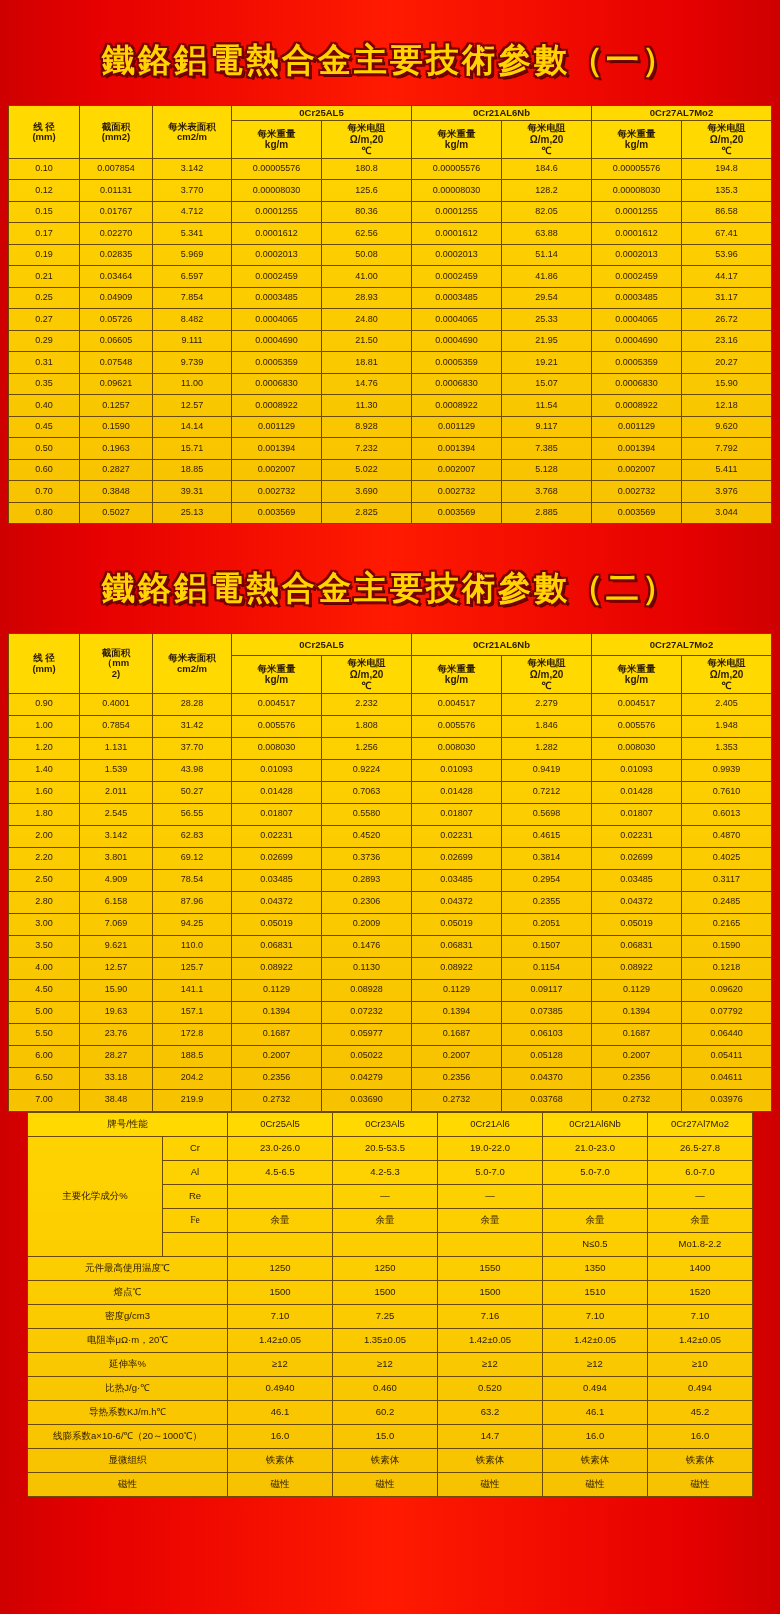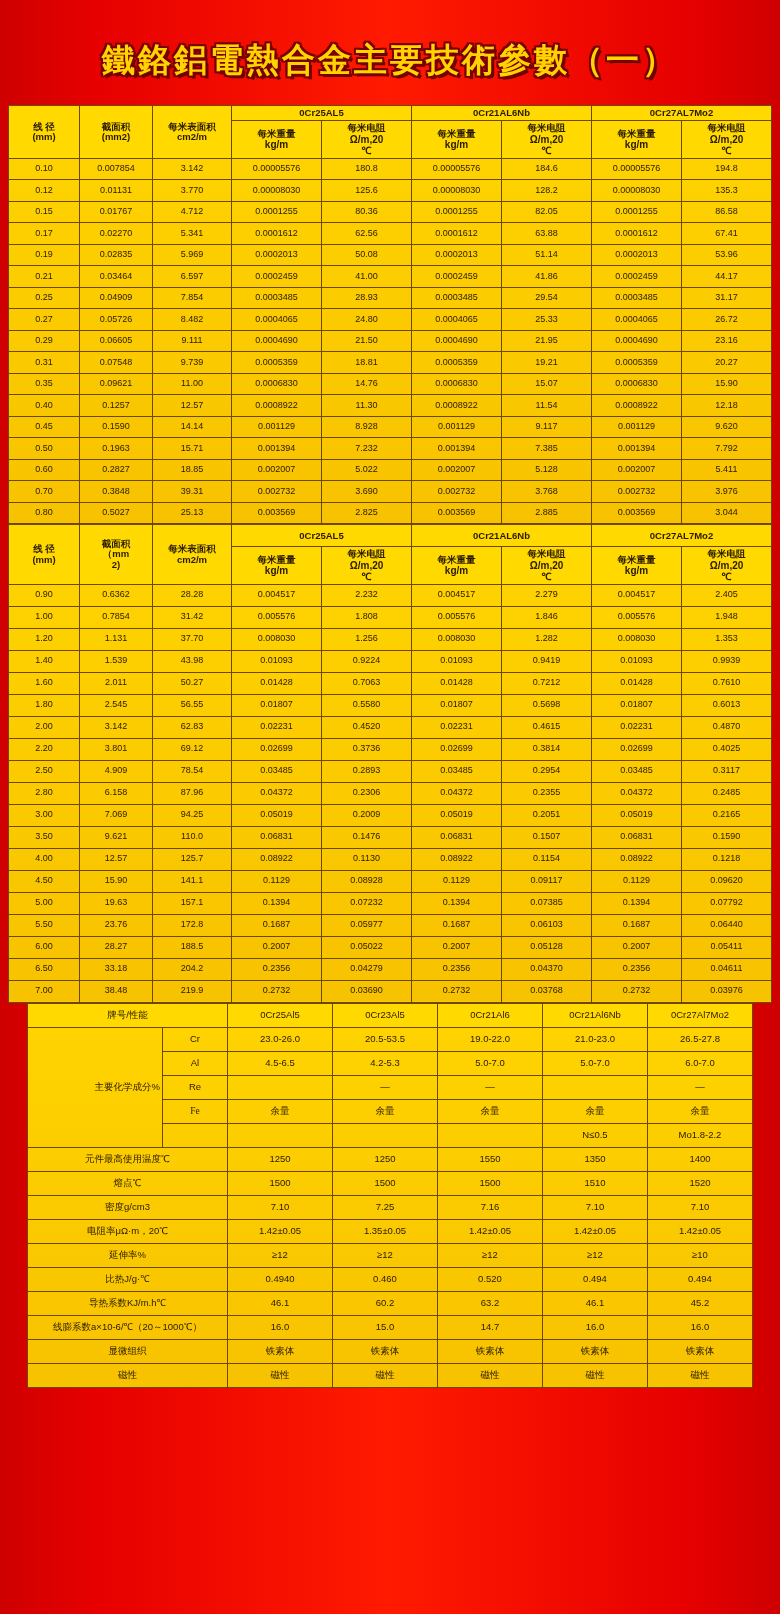--- a/index.html
+++ b/index.html
@@ -299,20 +299,21 @@
             <td class="num">2.825</td>
             <td class="num">0.003569</td>
             <td class="num">2.885</td>
             <td class="num">0.003569</td>
             <td class="num">3.044</td>
           </tr>
         </tbody>
     </table>
   </div>
 
+  <div class="title" style="margin-top:42px">鐵鉻鋁電熱合金主要技術參數（二）</div>
 
   <div class="tablewrap">
     <table class="t2">
       <thead>
         <tr>
           <td rowspan="3" style="width:66px">
             <div>线 径</div>
             <div>(mm)</div>
           </td>
           <td rowspan="3" style="width:68px">
@@ -354,21 +355,21 @@
           <td style="width:85px">
             <div>每米电阻</div>
             <div class="sub">Ω/m,20</div>
             <div class="sub">℃</div>
           </td>
         </tr>
       </thead>
       <tbody id="t2body">
           <tr>
             <td class="num">0.90</td>
-            <td class="num">0.6362</td>
+            <td class="num">0.4001</td>
             <td class="num">28.28</td>
             <td class="num">0.004517</td>
             <td class="num">2.232</td>
             <td class="num">0.004517</td>
             <td class="num">2.279</td>
             <td class="num">0.004517</td>
             <td class="num">2.405</td>
           </tr>
           <tr>
             <td class="num">1.00</td>
@@ -580,21 +581,21 @@
           <td colspan="2" class="hd" style="width:190px">牌号/性能</td>
           <td class="hd" style="width:100px">0Cr25Al5</td>
           <td class="hd" style="width:100px">0Cr23Al5</td>
           <td class="hd" style="width:100px">0Cr21Al6</td>
           <td class="hd" style="width:100px">0Cr21Al6Nb</td>
           <td class="hd" style="width:100px">0Cr27Al7Mo2</td>
         </tr>
       </thead>
       <tbody id="t3body">
           <tr>
-            <td rowspan="5" class="hd" style="width: 130px; text-align: right;">主要化学成分%</td>
+            <td rowspan="5" class="hd" style="width: 130px;">主要化学成分%</td>
             <td style="width: 60px;">Cr</td>
             <td>23.0-26.0</td>
             <td>20.5-53.5</td>
             <td>19.0-22.0</td>
             <td>21.0-23.0</td>
             <td>26.5-27.8</td>
           </tr>
           <tr>
             <td style="width: 60px;">Al</td>
             <td>4.5-6.5</td>

